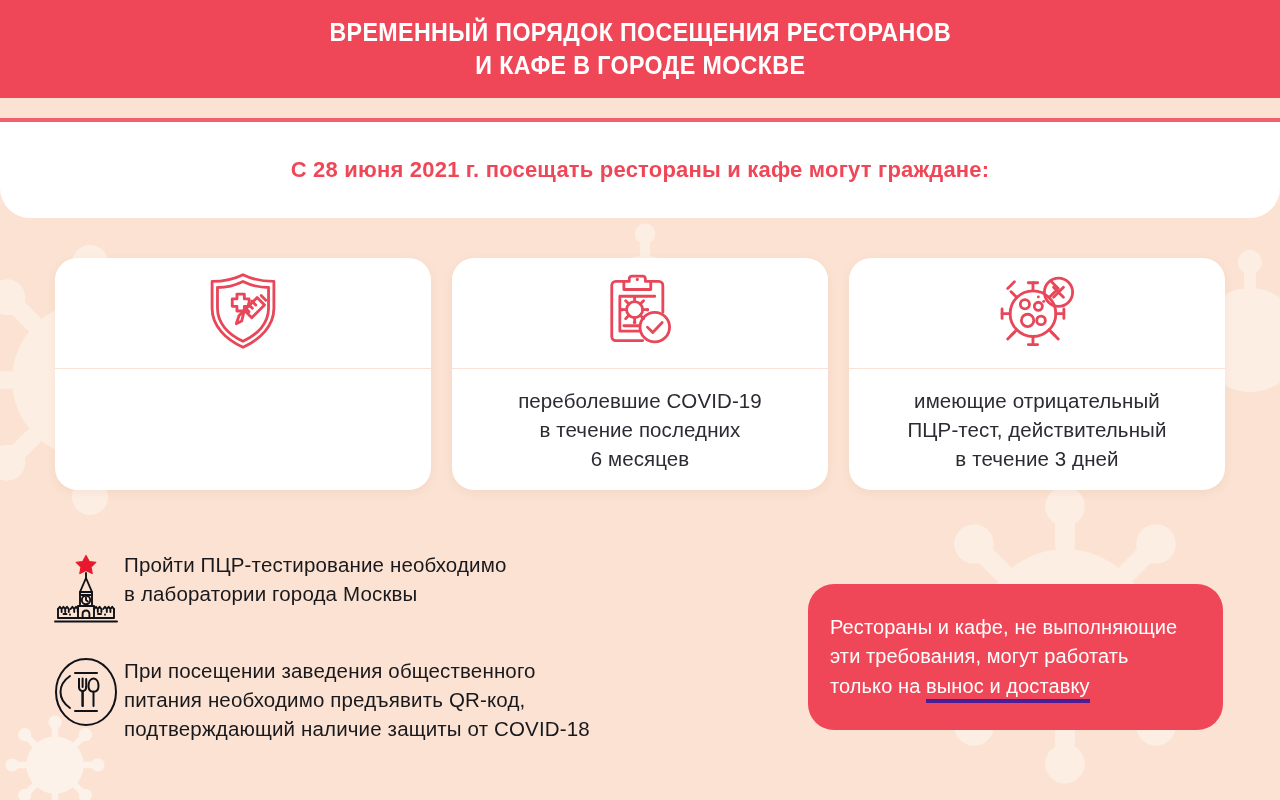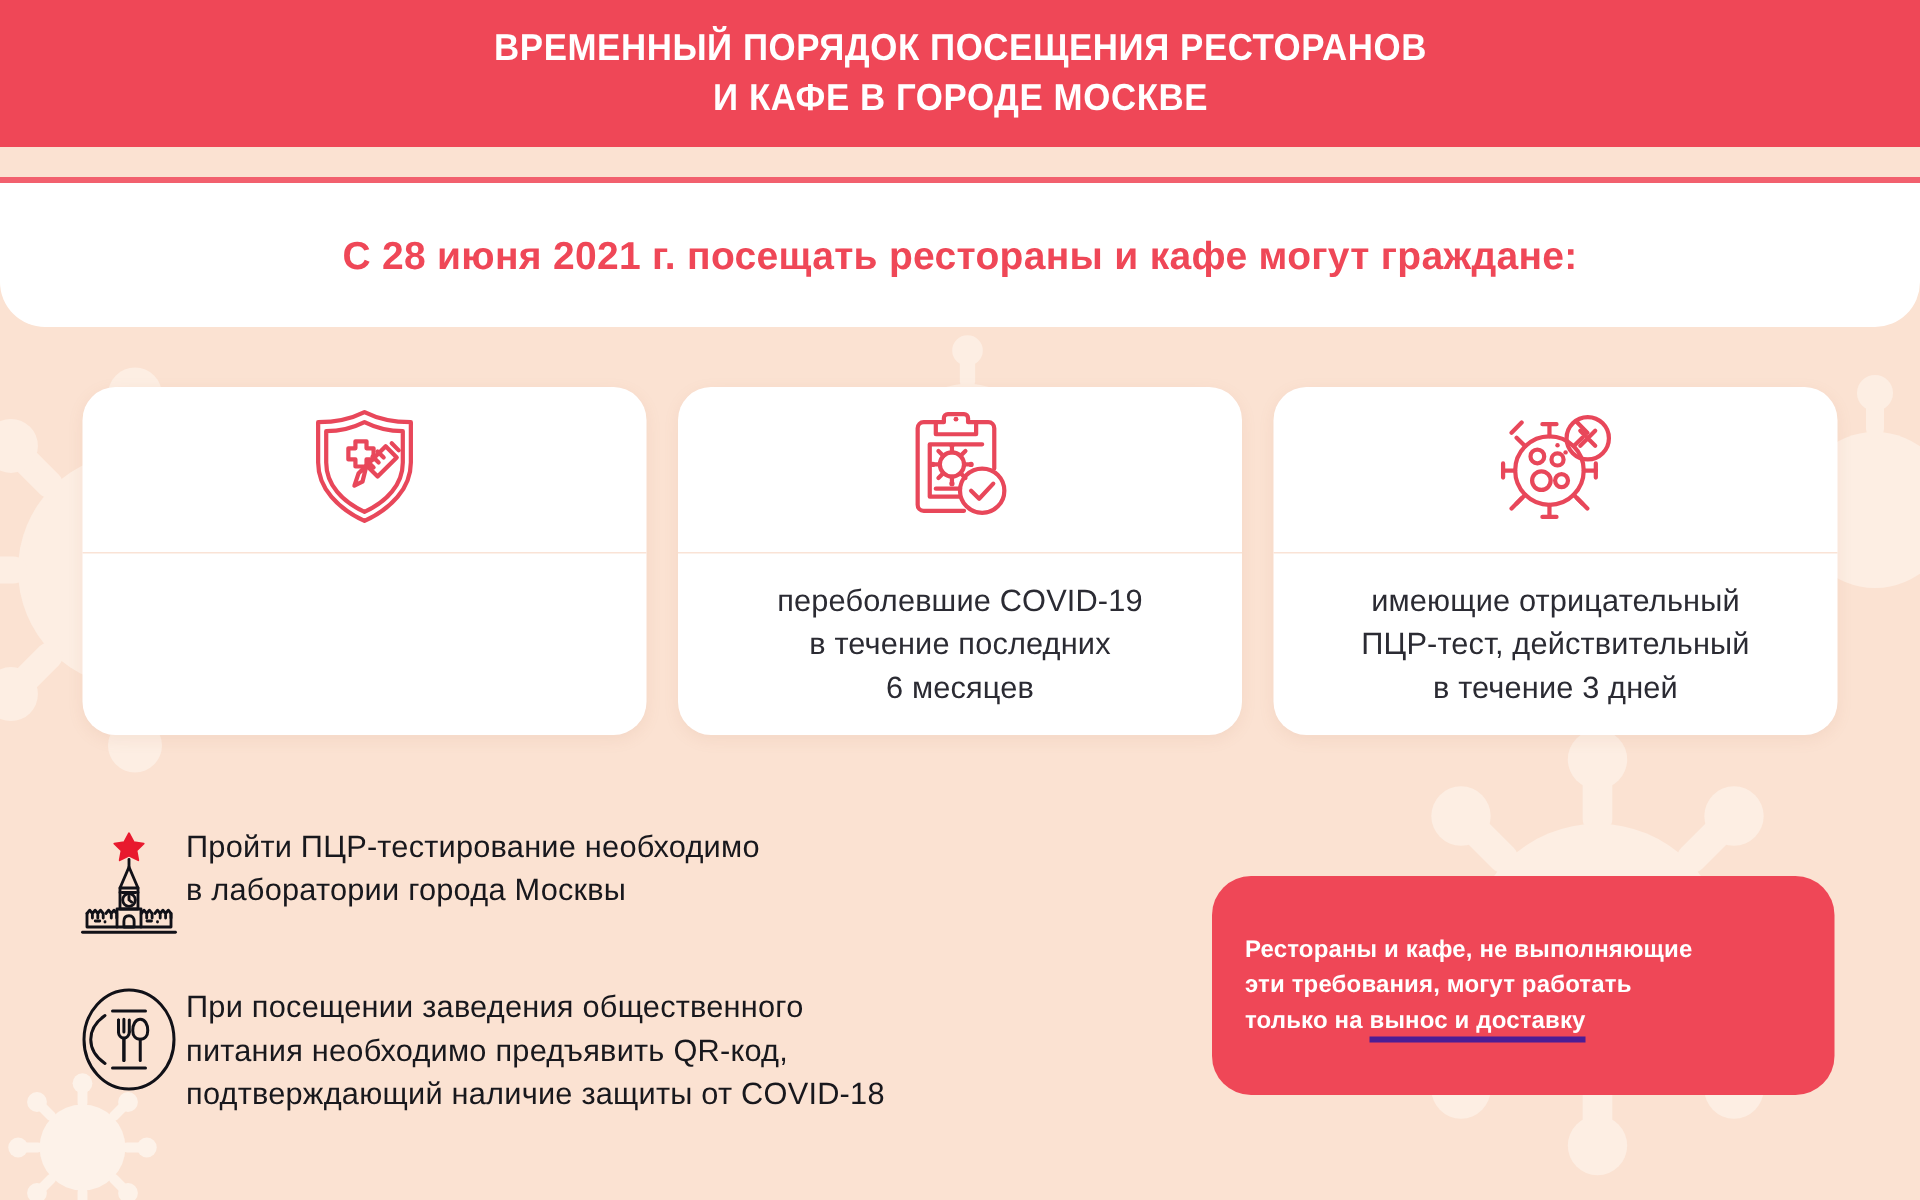--- a/index.html
+++ b/index.html
@@ -69,21 +69,21 @@
     background: #ffffff;
     border-bottom-left-radius: 30px;
     border-bottom-right-radius: 30px;
     z-index: 4;
     display: flex;
     align-items: center;
     justify-content: center;
   }
   #subtitle-text {
     color: #ef4757;
-    font-size: 26px;
+    font-size: 22px;
     font-weight: 700;
     letter-spacing: 0.2px;
     text-align: center;
   }
 
   
   #cards-row {
     position: absolute;
     left: 55px; top: 258px;
     width: 1170px;
@@ -170,22 +170,22 @@
     background: #ef4757;
     border-radius: 26px;
     z-index: 3;
     display: flex;
     align-items: center;
     padding: 0 22px;
     box-sizing: border-box;
   }
   #callout-text {
     color: #ffffff;
-    font-size: 16px;
-    font-weight: 700;
+    font-size: 20px;
+    font-weight: 400;
     line-height: 1.46;
     white-space: pre-line;
     letter-spacing: 0.1px;
   }
   #callout-text .u {
     border-bottom: 4px solid #4c1d95;
     padding-bottom: 2px;
   }
 </style>
 </head>

